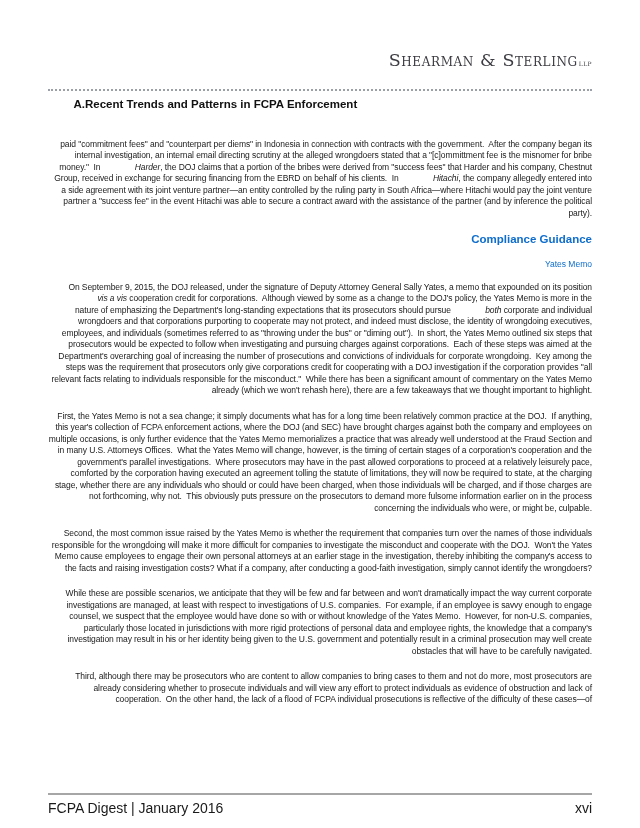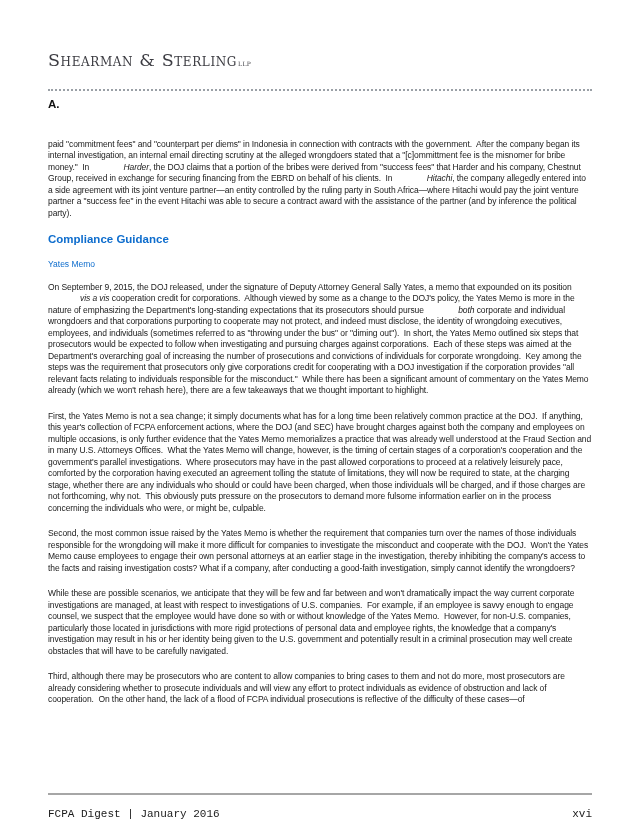--- a/index.html
+++ b/index.html
@@ -1,15 +1,15 @@
 <!DOCTYPE html>
 <html><head>
 <meta charset="utf-8">
 <style>
-  * { box-sizing: border-box; }
+  * { box-sizing: border-box; text-align: right; }
   html, body { margin: 0; padding: 0; background: #ffffff; }
   .page {
     position: relative;
     width: 640px;
     height: 828px;
     background: #ffffff;
     font-family: "Liberation Sans", sans-serif;
     color: #1a1a1a;
     overflow: hidden;
   }
@@ -70,42 +70,42 @@
     font-weight: normal;
     margin: 0 0 13px 0;
   }
 
   .footer {
     position: absolute;
     left: 48px;
     right: 48px;
     top: 793px;
     border-top: 2px solid #a6a6a6;
-    padding-top: 13px;
+    padding-top: 5px;
     display: flex;
     justify-content: space-between;
-    font-size: 11px;
+    font-size: 14px;
     color: #1a1a1a;
-    font-family: Liberation Mono, monospace;
   }
 </style>
 </head>
 <body>
 
 <div class="page">
   <div class="content">
 
     <div class="logo" style="color: rgb(60, 60, 66);">
       <span>Shearman &amp; Sterling</span><span class="llp">llp</span>
     </div>
 
     <div class="header-divider"></div>
 
     <div class="sec-heading">
       <span class="sec-num">A.</span>
+      <span class="sec-title">Recent Trends and Patterns in FCPA Enforcement</span>
     </div>
 
     <main>
       <p class="body-par"><span>paid "commitment fees" and "counterpart per diems" in Indonesia in connection with contracts with the government.  After the company began its internal investigation, an internal email directing scrutiny at the alleged wrongdoers stated that a "[c]ommittment fee is the misnomer for bribe money."  In </span><em>Harder</em><span>, the DOJ claims that a portion of the bribes were derived from "success fees" that Harder and his company, Chestnut Group, received in exchange for securing financing from the EBRD on behalf of his clients.  In </span><em>Hitachi</em><span>, the company allegedly entered into a side agreement with its joint venture partner—an entity controlled by the ruling party in South Africa—where Hitachi would pay the joint venture partner a "success fee" in the event Hitachi was able to secure a contract award with the assistance of the partner (and by inference the political party).</span></p>
 
       <h2 class="blue-main" style="color: rgb(14, 109, 205);">Compliance Guidance</h2>
 
       <h3 class="blue-sub" style="color: rgb(14, 109, 205);">Yates Memo</h3>
 
       <p class="body-par"><span>On September 9, 2015, the DOJ released, under the signature of Deputy Attorney General Sally Yates, a memo that expounded on its position </span><em>vis a vis</em><span> cooperation credit for corporations.  Although viewed by some as a change to the DOJ's policy, the Yates Memo is more in the nature of emphasizing the Department's long-standing expectations that its prosecutors should pursue </span><em>both</em><span> corporate and individual wrongdoers and that corporations purporting to cooperate may not protect, and indeed must disclose, the identity of wrongdoing executives, employees, and individuals (sometimes referred to as "throwing under the bus" or "diming out").  In short, the Yates Memo outlined six steps that prosecutors would be expected to follow when investigating and pursuing charges against corporations.  Each of these steps was aimed at the Department's overarching goal of increasing the number of prosecutions and convictions of individuals for corporate wrongdoing.  Key among the steps was the requirement that prosecutors only give corporations credit for cooperating with a DOJ investigation if the corporation provides "all relevant facts relating to individuals responsible for the misconduct."  While there has been a significant amount of commentary on the Yates Memo already (which we won't rehash here), there are a few takeaways that we thought important to highlight.</span></p>

